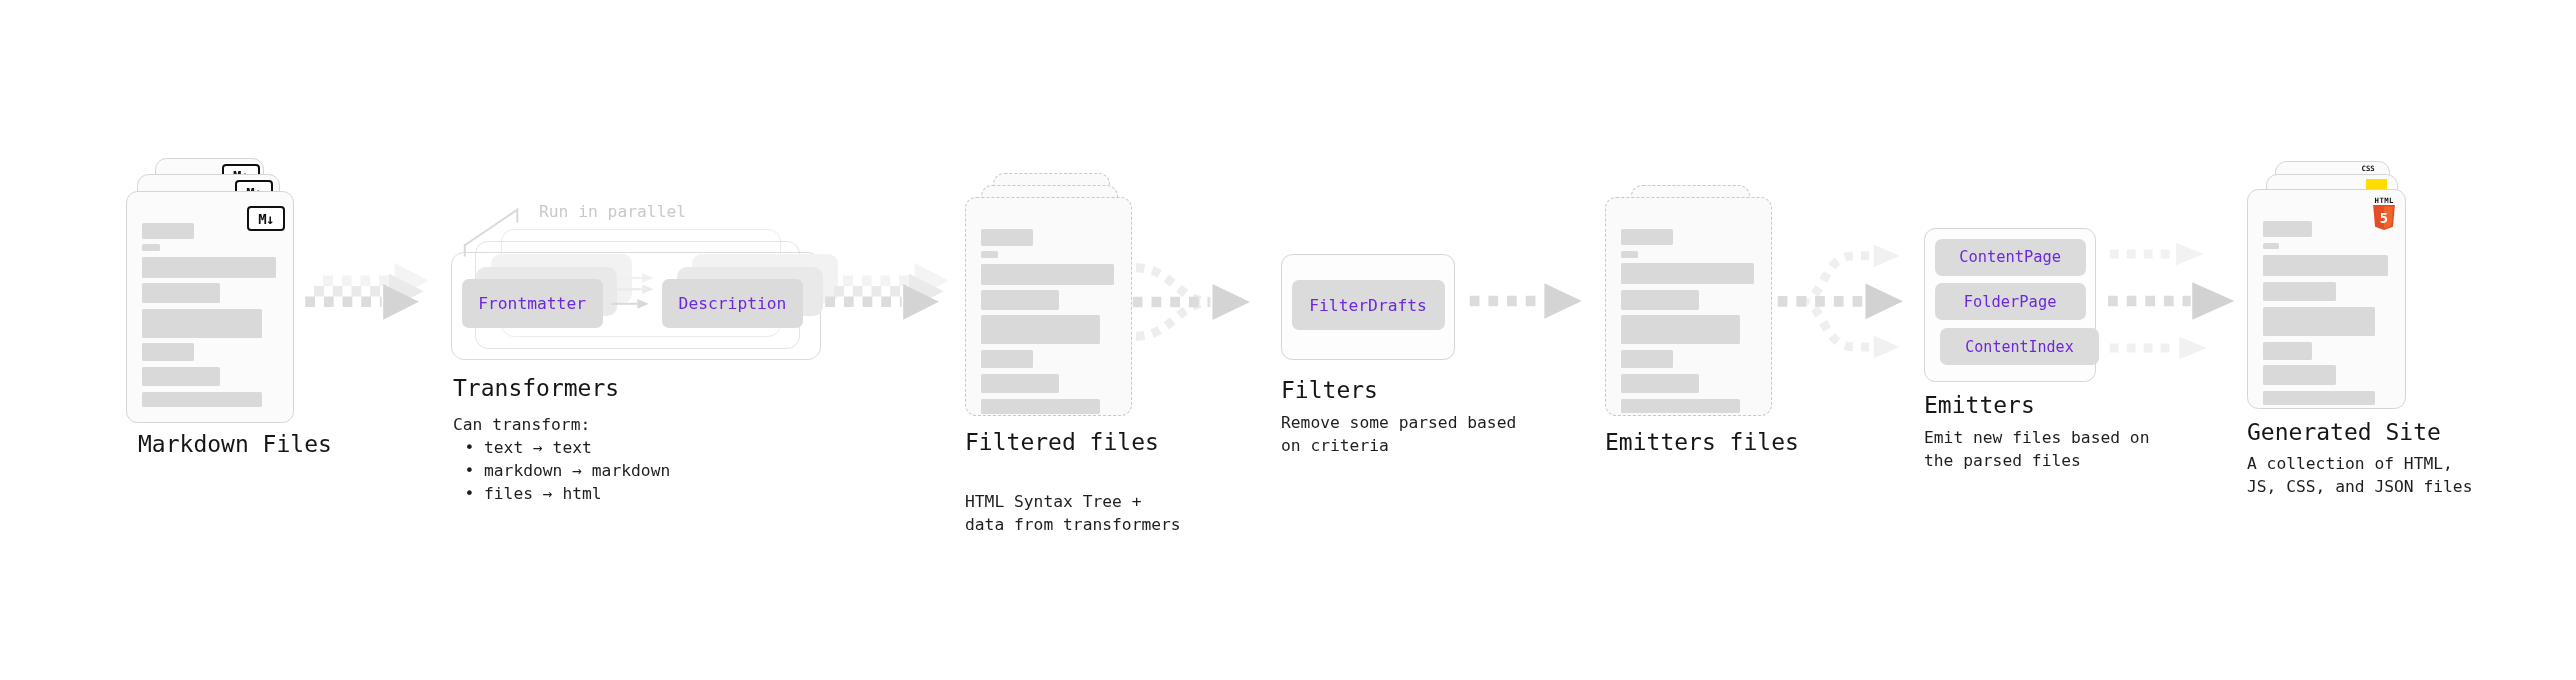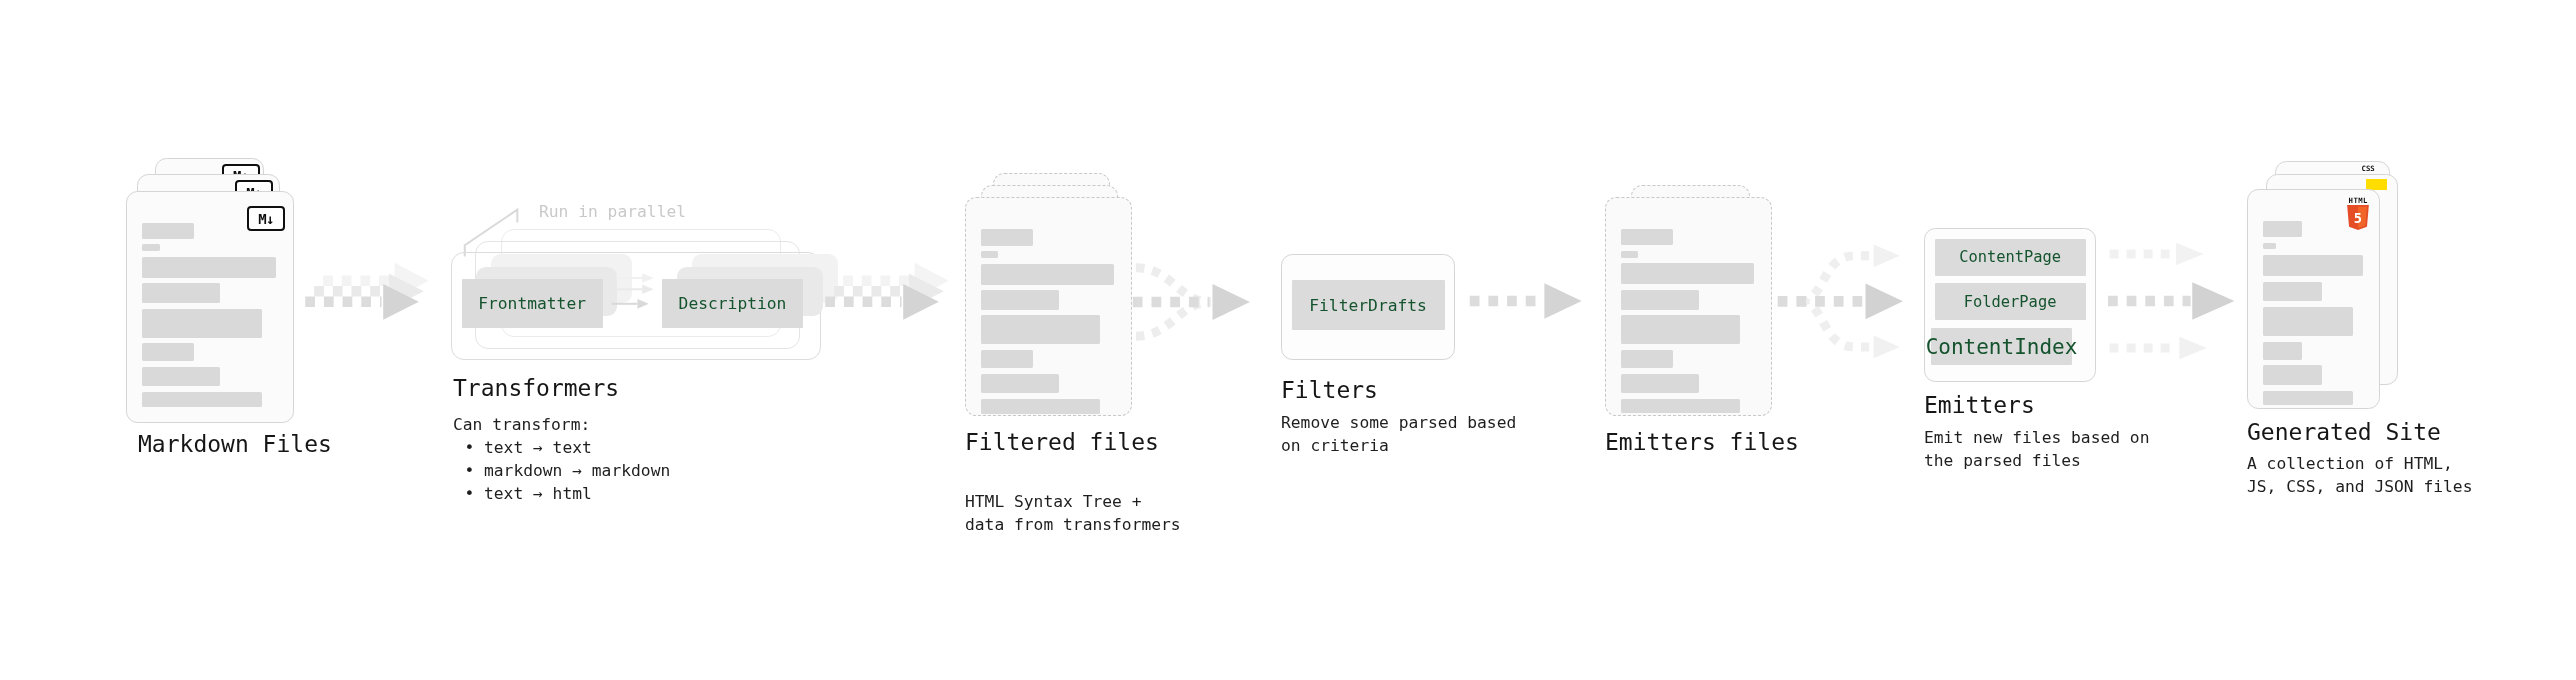--- a/index.html
+++ b/index.html
@@ -15,21 +15,21 @@
   .b4{width:57%;height:19.5px}.b5{width:87%;height:29px}.b6{width:38%;height:18px}
   .b7{width:57%;height:19.5px}.b8{width:87%;height:14.6px}
   
   .mdb{position:absolute;width:34px;height:21px;border:2.4px solid #0f0f0f;border-radius:4.1px;background:#fff;
        color:#0f0f0f;font-weight:bold;font-size:14px;letter-spacing:-0.8px;
        display:flex;align-items:center;justify-content:center;}
   
   .h{position:absolute;font-size:23px;color:#161616;white-space:nowrap;}
   .d{position:absolute;font-size:16.3px;line-height:23px;color:#1e1e1e;white-space:nowrap;}
   
-  .pill{position:absolute;background:#dbdbdb;border-radius:1px;font-size:16.3px;color:#14532d;
+  .pill{position:absolute;background:#dbdbdb;border-radius:7px;font-size:16.3px;color:#6d28d9;
         display:flex;align-items:center;justify-content:center;}
   .gp{position:absolute;border-radius:9.8px;}
   .gp1{background:#e9e9e9;}
   .gp2{background:#f2f2f2;}
   
   .tbox{position:absolute;height:108px;border-radius:13px;border:1.6px solid #dcdcdc;box-sizing:border-box;background:transparent;}
   .tbox.m{border-color:#e4e4e4;}
   .tbox.b{border-color:#ebebeb;}
   .note{position:absolute;font-size:16.3px;color:#c9c9c9;white-space:nowrap;}
   
@@ -103,21 +103,21 @@
         <polygon points="40,20 40,32 54,26" fill="#eaeaea"></polygon>
       <line x1="2" y1="44" x2="34" y2="44" stroke="#d9d9d9" stroke-width="2.5"></line>
         <polygon points="34,38 34,50 48,44" fill="#d9d9d9"></polygon>
     </svg>
   </div>
   <div class="h" style="left:453px;top:375px;">Transformers</div>
   <div class="d" style="left:453px;top:413px;">
     <div>Can transform:</div>
     <div style="padding-left:11.4px;">• text → text</div>
     <div style="padding-left:11.4px;">• markdown → markdown</div>
-    <div style="padding-left:11.4px;">• text → html</div>
+    <div style="padding-left:11.4px;">• files → html</div>
   </div>
 
   <svg class="abs" style="left:822px;top:249px;" width="138" height="91" viewBox="0 0 170 112">
     <line x1="26" y1="39" x2="112" y2="39" stroke="#f3f3f3" stroke-width="13" stroke-dasharray="12 11"></line>
     <polygon points="114,17 114,61 156,39" fill="#f4f4f4"></polygon>
     <line x1="15" y1="52" x2="105" y2="52" stroke="#e9e9e9" stroke-width="13" stroke-dasharray="12 11"></line>
     <polygon points="107,30 107,74 150,52" fill="#eaeaea"></polygon>
     <line x1="4" y1="65" x2="98" y2="65" stroke="#dcdcdc" stroke-width="13" stroke-dasharray="12 11"></line>
     <polygon points="100,43 100,87 144,65" fill="#d4d4d4"></polygon>
   </svg>
@@ -189,21 +189,21 @@
     <path d="M30,73 C60,73 56,129 96,129 L118,129" fill="none" stroke="#efefef" stroke-width="11" stroke-dasharray="10 10"></path>
     <polygon points="120,115 120,143 152,129" fill="#f1f1f1"></polygon>
     <line x1="2" y1="73" x2="106" y2="73" stroke="#dcdcdc" stroke-width="13" stroke-dasharray="12 11"></line>
     <polygon points="110,51 110,95 156,73" fill="#d2d2d2"></polygon>
   </svg>
 
   <div class="abs" style="left:1924px;top:228px;width:172px;height:154px;">
     <div class="card" style="left:0;top:0;width:172px;height:154px;background:#fdfdfd;"></div>
     <div class="pill" style="left:10.6px;top:10.6px;width:151px;height:37px;font-size:15.4px;">ContentPage</div>
     <div class="pill" style="left:10.6px;top:55px;width:151px;height:37px;font-size:15.4px;">FolderPage</div>
-    <div class="pill" style="left:7px;top:100px;width:141px;height:37px;font-size:21px;">ContentIndex</div>
+    <div class="pill" style="left:16px;top:100px;width:159px;height:37px;font-size:15px;">ContentIndex</div>
   </div>
   <div class="h" style="left:1924px;top:392px;">Emitters</div>
   <div class="d" style="left:1924px;top:426px;">
     <div>Emit new files based on</div>
     <div>the parsed files</div>
   </div>
 
   <svg class="abs" style="left:2106px;top:237px;" width="145" height="128" viewBox="0 0 178 158">
     <line x1="4" y1="21" x2="84" y2="21" stroke="#f1f1f1" stroke-width="11" stroke-dasharray="11 10"></line>
     <polygon points="86,7 86,35 120,21" fill="#f2f2f2"></polygon>
@@ -216,21 +216,21 @@
   <div class="abs" style="left:2247px;top:161px;width:171px;height:252px;">
     <div class="card" style="left:28.4px;top:0;width:115px;height:195px;">
       <div class="cssb" style="top:3.3px;right:9.8px;">
         <span class="t">CSS</span>
         <div class="u" style="background:#2e6de8;"></div>
       </div>
     </div>
     <div class="card" style="left:18.7px;top:13px;width:132px;height:211px;">
       <div class="jsb" style="top:4.1px;right:9.8px;background:#ffdd00;"></div>
     </div>
-    <div class="card" style="left:0;top:28px;width:133px;height:220px;">
+    <div class="card" style="left:0;top:28px;width:159px;height:220px;">
       <div class="h5b" style="top:6.5px;right:9.8px;">
         <span class="t">HTML</span>
         <svg width="22" height="25" viewBox="0 0 27 31">
           <polygon points="0,0 27,0 24.6,27 13.5,31 2.4,27" fill="#e44d26"></polygon>
           <polygon points="13.5,2.3 24.5,2.3 22.6,25.6 13.5,28.8" fill="#f16529"></polygon>
           <text x="13.5" y="22" font-size="17" font-weight="bold" fill="#ffffff" text-anchor="middle" font-family="DejaVu Sans Mono, Liberation Mono, monospace">5</text>
         </svg>
       </div>
       <div class="bars">
         <div class="bar b1"></div>

